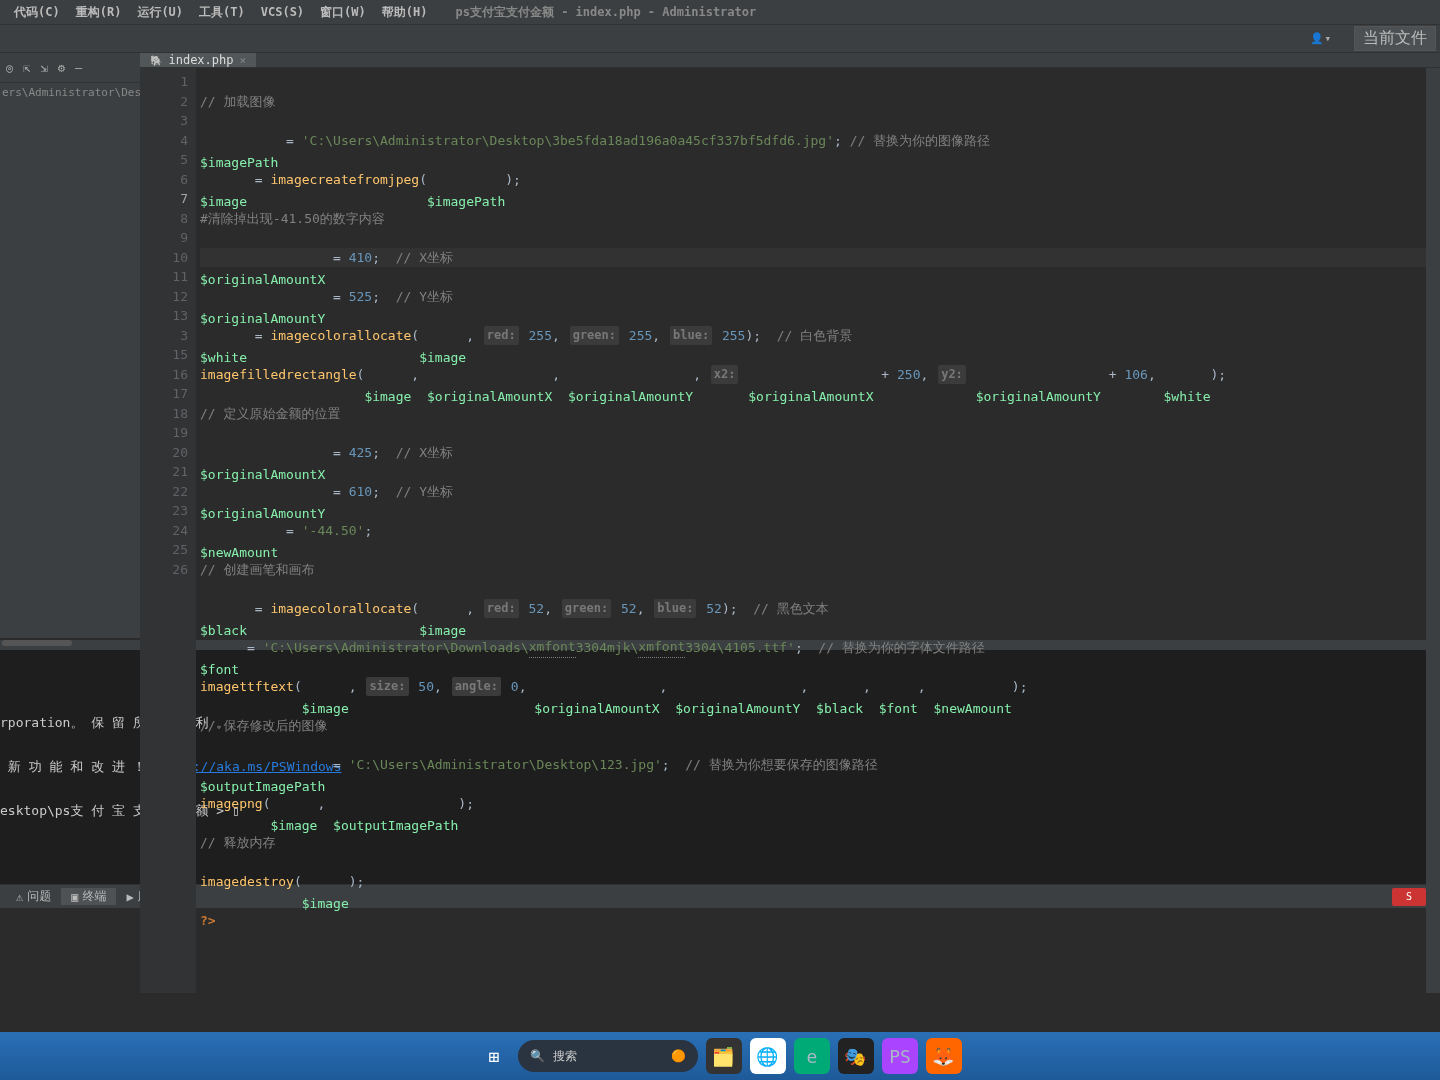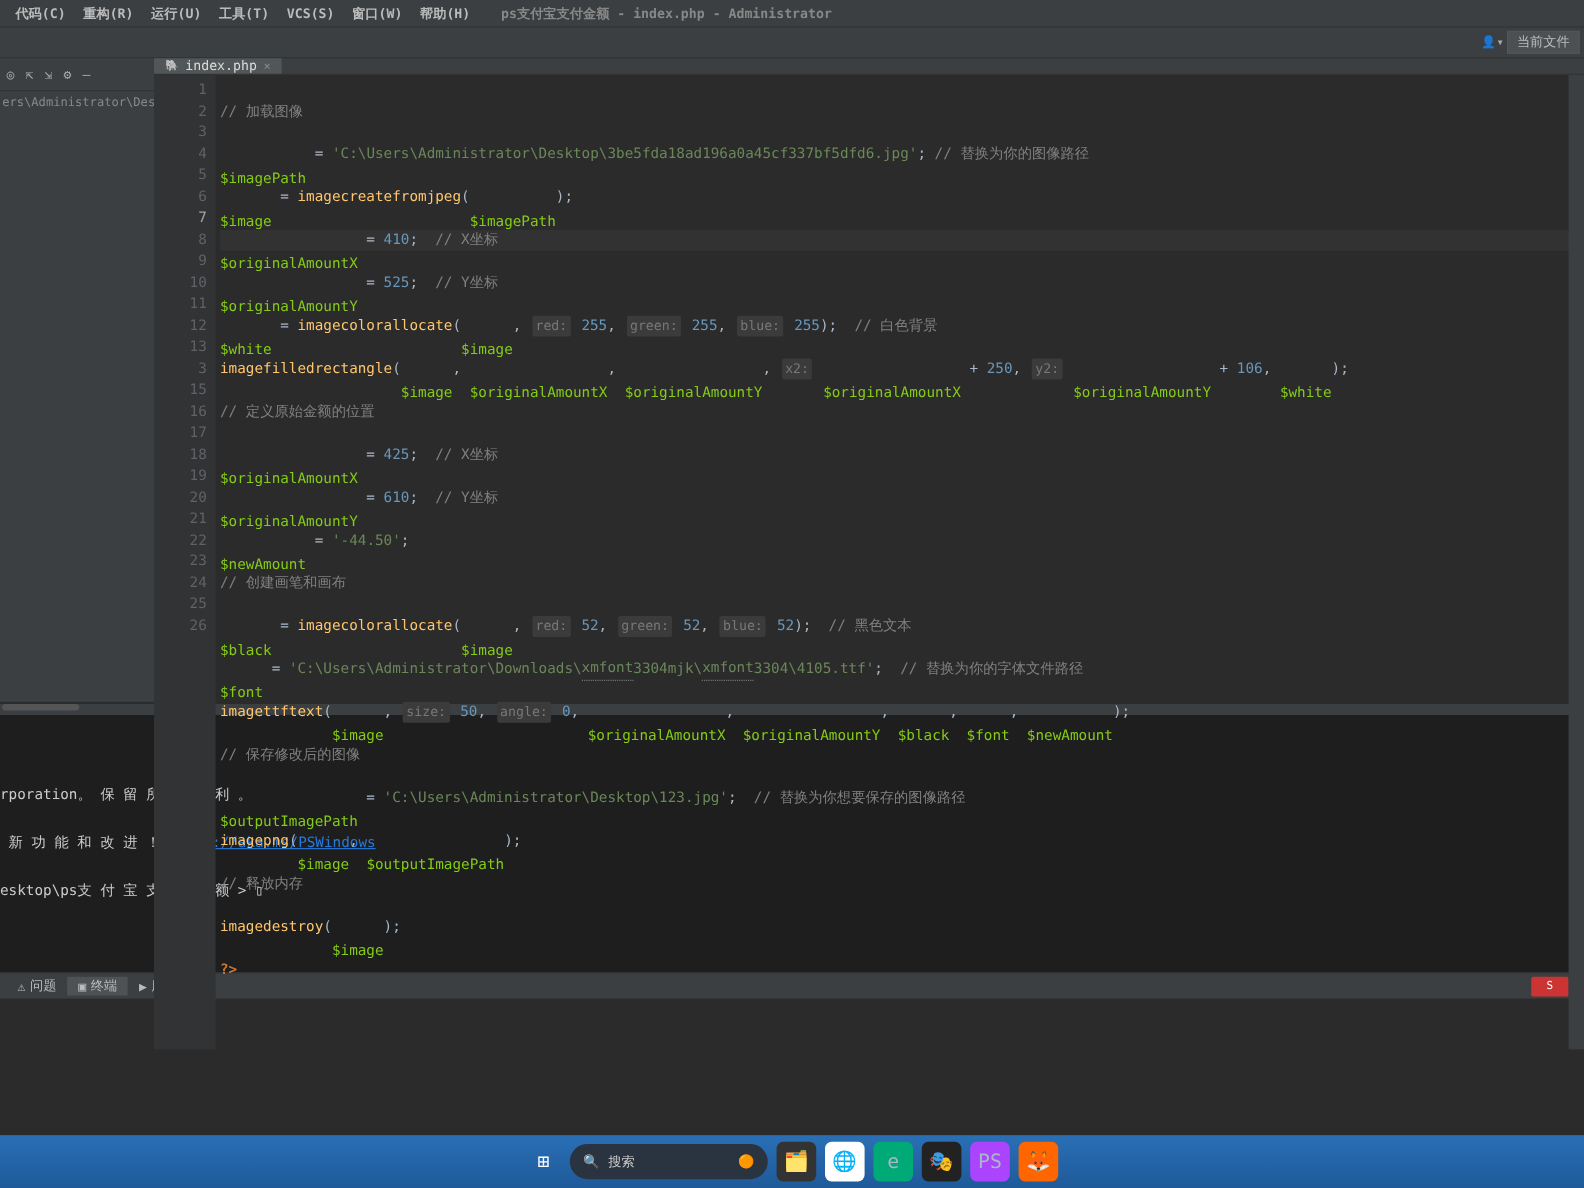--- a/index.html
+++ b/index.html
@@ -45,22 +45,22 @@
 .toolbar .avatar {
   width: 22px; height: 20px;
   display:flex; align-items:center; justify-content:center;
   color:#aaa; font-size:11px;
 }
 .toolbar .btn {
   border: 1px solid #555;
   background: #4c5052;
   color: #bbb;
   padding: 1px 8px;
-  margin-left: 2px;
-  font-size: 12px;
+  margin-left: 22px;
+  font-size: 16px;
 }
 .main-row { display: flex; height: 585px; }
 .left-tool-strip {
   width: 140px;
   background: #3c3f41;
   display: flex;
   flex-direction: column;
 }
 .left-top-icons {
   height: 30px;
@@ -116,25 +116,25 @@
   font-family: Consolas, monospace;
   font-size: 13px;
   line-height: 19.5px;
   white-space: pre;
   position: relative;
 }
 .code .line { height:19.5px; display:flex; align-items:center; }
 .code .line.hl { background:#323232; }
 .c-tag { color:#cc7832; font-weight:bold; }
 .c-comment { color:#808080; }
-.c-var { color:#84cc16;margin-top:44px; }
+.c-var { color:#86efac;margin-top:44px; }
 .c-str { color:#6a8759; }
 .c-num { color:#6897bb; }
 .c-fn { color:#ffc66d; }
-.c-hint { color:#787878; font-size:12px; background:#3b3b3b; padding:0 3px; margin:0 2px; border-radius:2px; }
+.c-hint { color:#787878; font-size:12px; background:#3b3b3b; padding:0 3px; margin:0 2px; border-radius:2px;font-weight:bold; }
 .c-under { border-bottom:1px dotted #808080; }
 .c-op { color:#a9b7c6; }
 .right-strip {
   position:absolute;
   right:0; top:0;
   width:14px;
   height:100%;
   background:#3c3f41;
 }
 .terminal {
@@ -263,20 +263,21 @@
           <div class="ln">22</div>
           <div class="ln">23</div>
           <div class="ln">24</div>
           <div class="ln">25</div>
           <div class="ln">26</div>
       </div>
       <div class="code">
 <div class="line"><span class="c-comment">// 加载图像</span></div>
 <div class="line"><span class="c-var">$imagePath</span><span class="c-op"> = </span><span class="c-str">'C:\Users\Administrator\Desktop\3be5fda18ad196a0a45cf337bf5dfd6.jpg'</span><span class="c-op">;</span><span class="c-comment"> // 替换为你的图像路径</span></div>
 <div class="line"><span class="c-var">$image</span><span class="c-op"> = </span><span class="c-fn">imagecreatefromjpeg</span><span class="c-op">(</span><span class="c-var">$imagePath</span><span class="c-op">)</span><span class="c-op">;</span></div>
+<div class="line"><span class="c-comment">#清除掉出现-41.50的数字内容</span></div>
 <div class="line hl"><span class="c-var">$originalAmountX</span><span class="c-op"> = </span><span class="c-num">410</span><span class="c-op">;</span><span class="c-comment">  // X坐标</span></div>
 <div class="line"><span class="c-var">$originalAmountY</span><span class="c-op"> = </span><span class="c-num">525</span><span class="c-op">;</span><span class="c-comment">  // Y坐标</span></div>
 <div class="line"><span class="c-var">$white</span><span class="c-op"> = </span><span class="c-fn">imagecolorallocate</span><span class="c-op">(</span><span class="c-var">$image</span><span class="c-op">, </span><span class="c-hint">red:</span><span class="c-num"> 255</span><span class="c-op">, </span><span class="c-hint">green:</span><span class="c-num"> 255</span><span class="c-op">, </span><span class="c-hint">blue:</span><span class="c-num"> 255</span><span class="c-op">)</span><span class="c-op">;</span><span class="c-comment">  // 白色背景</span></div>
 <div class="line"><span class="c-fn">imagefilledrectangle</span><span class="c-op">(</span><span class="c-var">$image</span><span class="c-op">, </span><span class="c-var">$originalAmountX</span><span class="c-op">, </span><span class="c-var">$originalAmountY</span><span class="c-op">, </span><span class="c-hint">x2:</span><span class="c-op"> </span><span class="c-var">$originalAmountX</span><span class="c-op"> + </span><span class="c-num">250</span><span class="c-op">, </span><span class="c-hint">y2:</span><span class="c-op"> </span><span class="c-var">$originalAmountY</span><span class="c-op"> + </span><span class="c-num">106</span><span class="c-op">, </span><span class="c-var">$white</span><span class="c-op">)</span><span class="c-op">;</span></div>
 <div class="line"><span class="c-comment">// 定义原始金额的位置</span></div>
 <div class="line"><span class="c-var">$originalAmountX</span><span class="c-op"> = </span><span class="c-num">425</span><span class="c-op">;</span><span class="c-comment">  // X坐标</span></div>
 <div class="line"><span class="c-var">$originalAmountY</span><span class="c-op"> = </span><span class="c-num">610</span><span class="c-op">;</span><span class="c-comment">  // Y坐标</span></div>
 <div class="line"><span class="c-var">$newAmount</span><span class="c-op"> = </span><span class="c-str">'-44.50'</span><span class="c-op">;</span></div>
 <div class="line"><span class="c-comment">// 创建画笔和画布</span></div>
 <div class="line"><span class="c-var">$black</span><span class="c-op"> = </span><span class="c-fn">imagecolorallocate</span><span class="c-op">(</span><span class="c-var">$image</span><span class="c-op">, </span><span class="c-hint">red:</span><span class="c-num"> 52</span><span class="c-op">, </span><span class="c-hint">green:</span><span class="c-num"> 52</span><span class="c-op">, </span><span class="c-hint">blue:</span><span class="c-num"> 52</span><span class="c-op">)</span><span class="c-op">;</span><span class="c-comment">  // 黑色文本</span></div>

